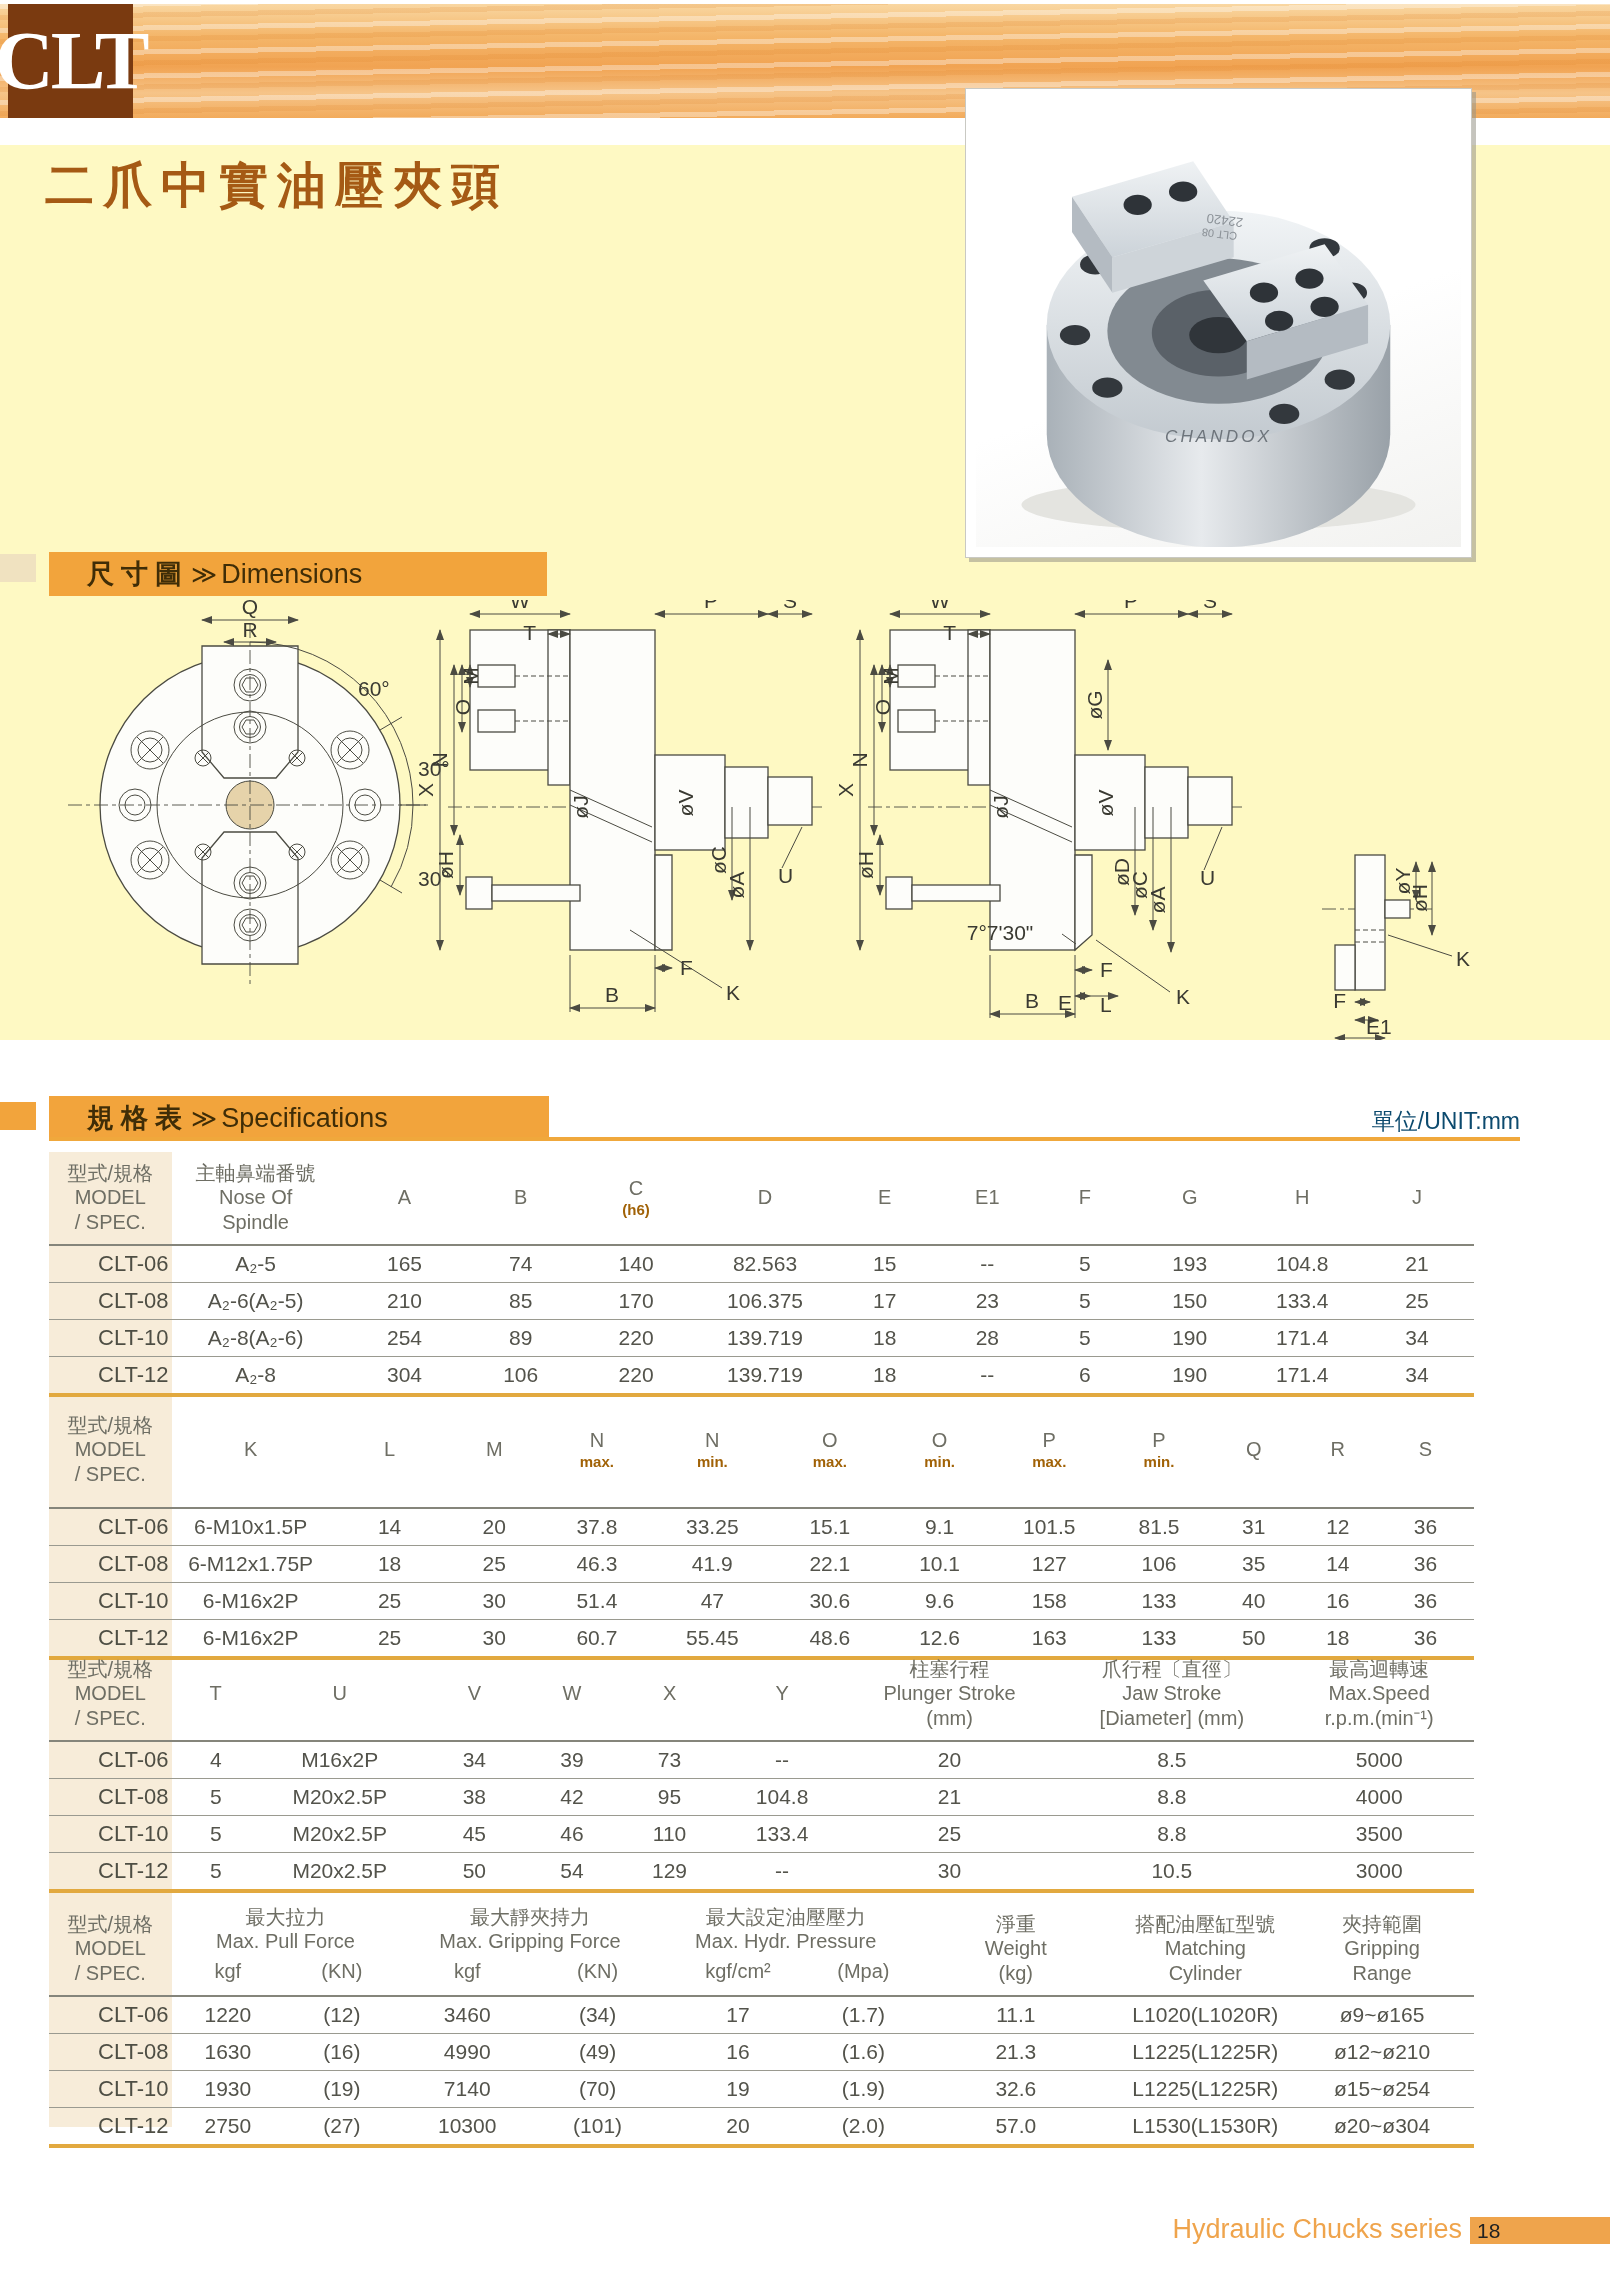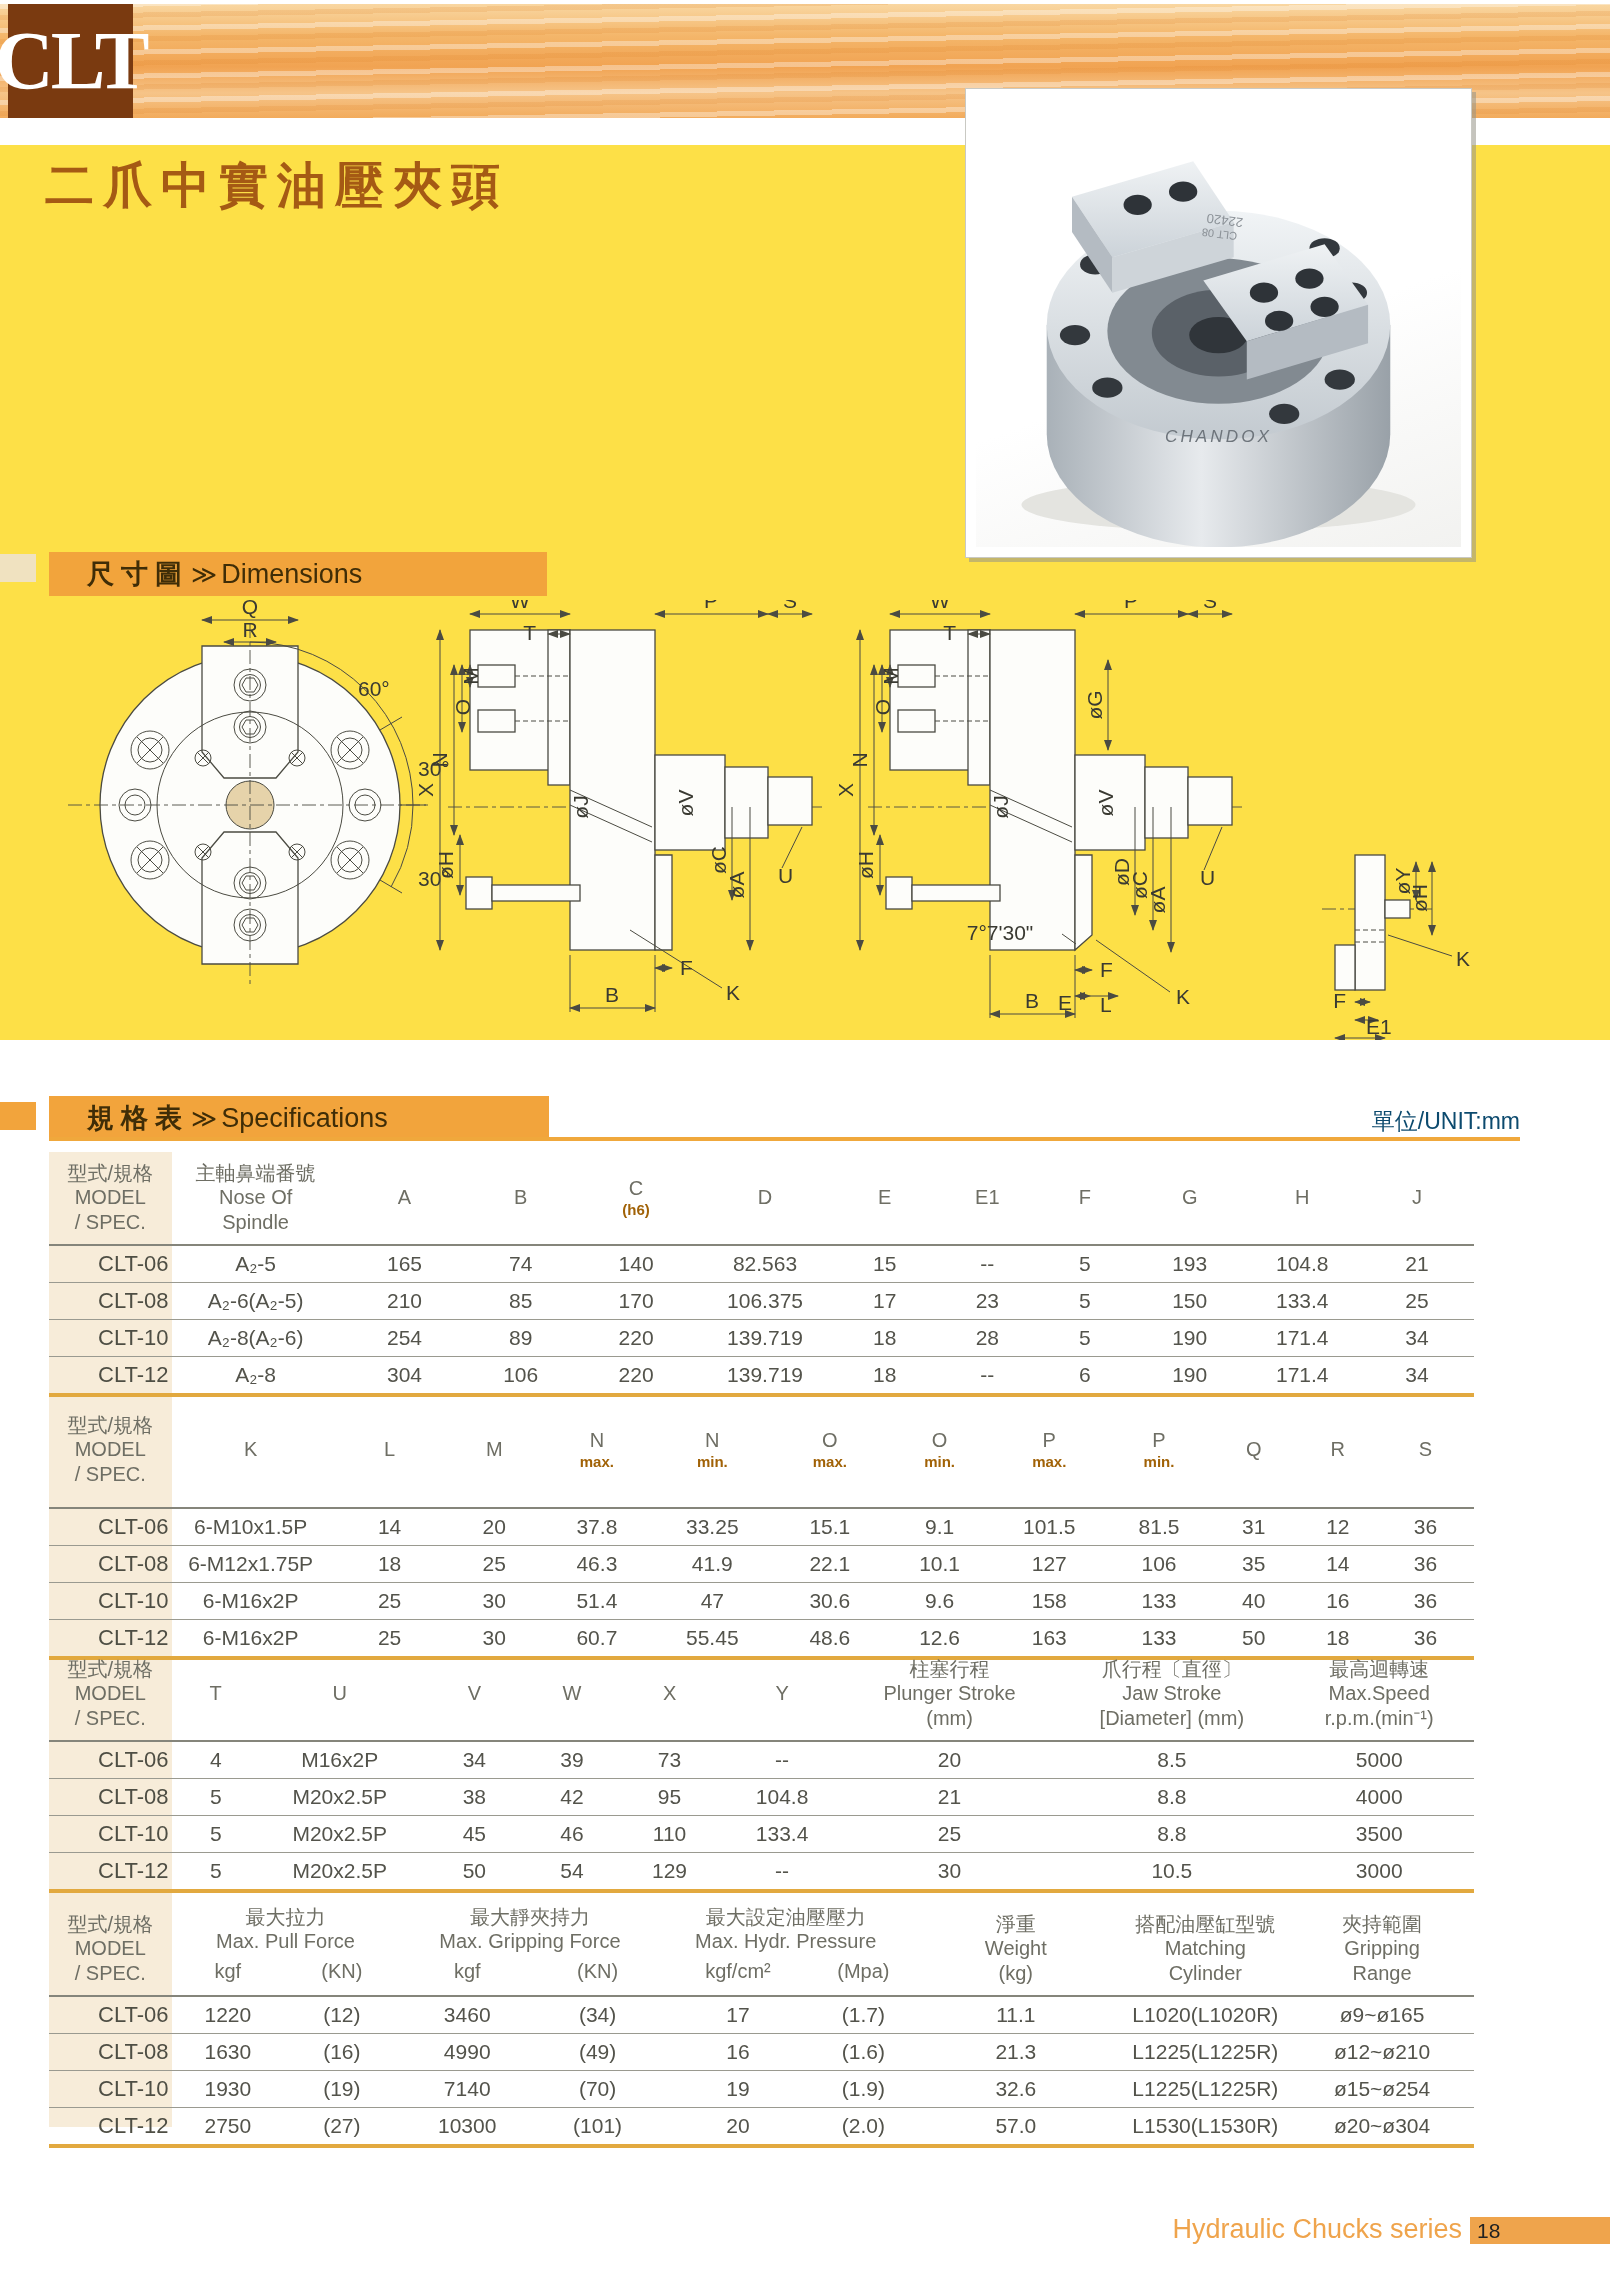--- a/index.html
+++ b/index.html
@@ -15,21 +15,21 @@
       linear-gradient(180deg,#f9d7a2 0%,#f4b66a 28%,#f1a352 55%,#f6c488 78%,#f2ab5c 100%); padding-left: 38px;}
   .clt-box{position:absolute;left:8px;top:0;width:125px;height:114px;background:#7a3a10;
     display:flex;align-items:center;justify-content:center;}
   .clt-box span{font-family:"Liberation Serif",serif;font-weight:bold;font-size:82px;color:#fff;
     letter-spacing:-3px;line-height:1;}
   .main-title{position:absolute;left:142px;top:60px;margin:0;
     font-family:"Liberation Serif",serif;font-weight:bold;font-size:42px;color:#89400d;
     letter-spacing:-1px;white-space:nowrap;}
 
   
-  .tan-section{position:absolute;left:0;top:145px;width:1610px;height:895px;background:#fde047;}
+  .tan-section{position:absolute;left:0;top:145px;width:1610px;height:895px;background:#fef9c3;}
   .subtitle{position:absolute;left:45px;top:8px;margin:0;font-size:49px;font-weight:bold;
     color:#a55a14;letter-spacing:9px;}
 
   .sec-banner{position:absolute;height:44px;background:#f2a43c;display:flex;align-items:center;
     padding-left:38px;box-sizing:border-box;white-space:nowrap;}
   .sec-banner .zh{font-size:27px;font-weight:bold;color:#3f2d07;letter-spacing:7px;}
   .sec-banner .sep{font-size:25px;color:#3f2d07;margin:0 4px 0 2px;}
   .sec-banner .en{font-size:27px;color:#3f2d07;}
   .dims-banner{left:49px;top:407px;width:498px;}
   .stub{position:absolute;left:0;width:36px;height:28px;}

